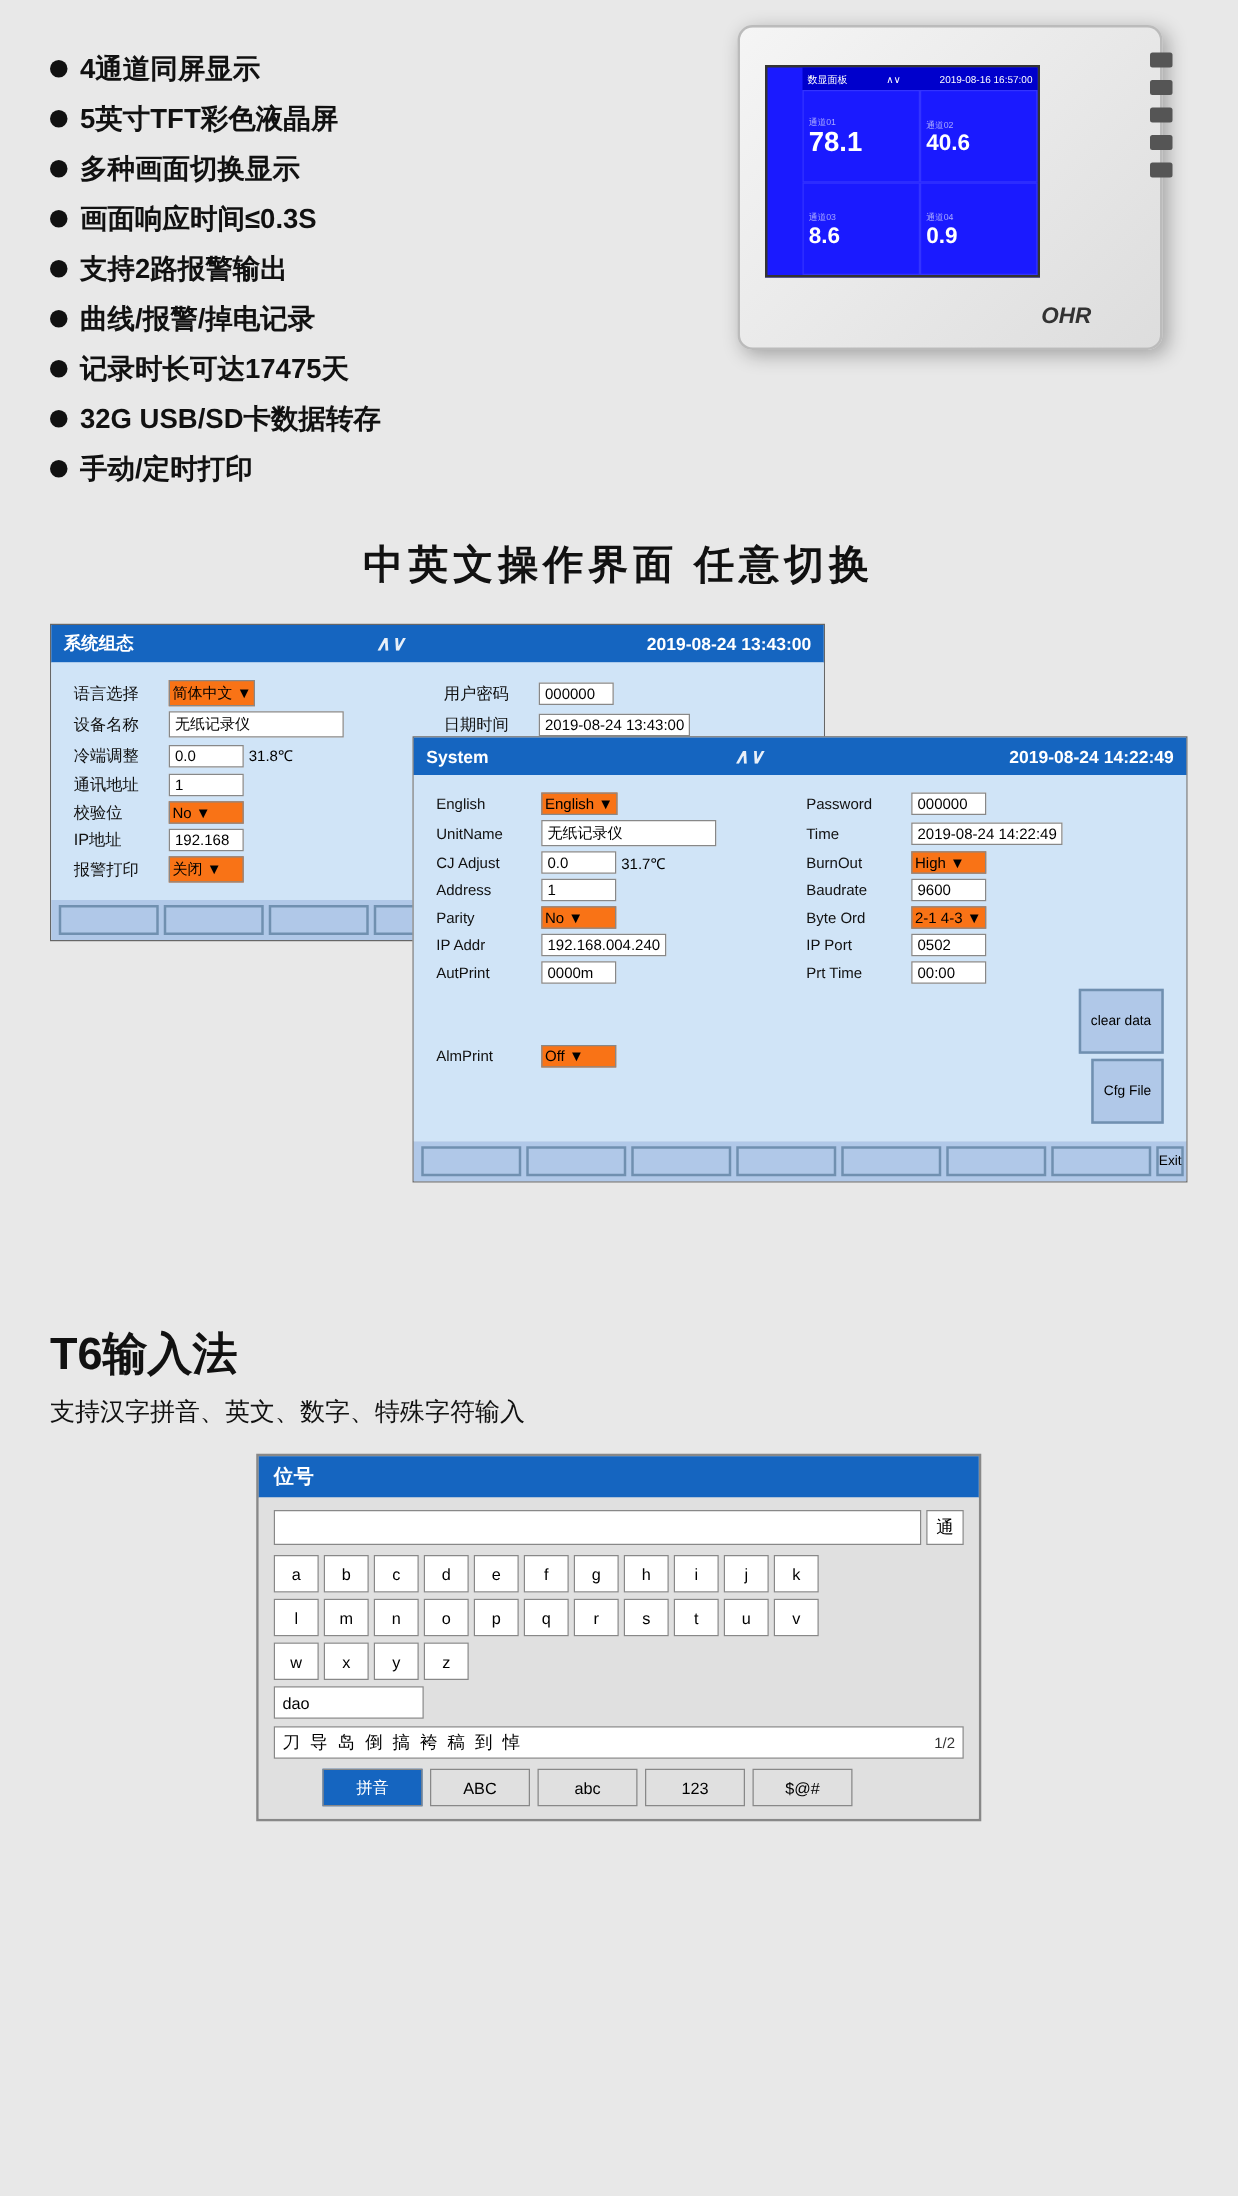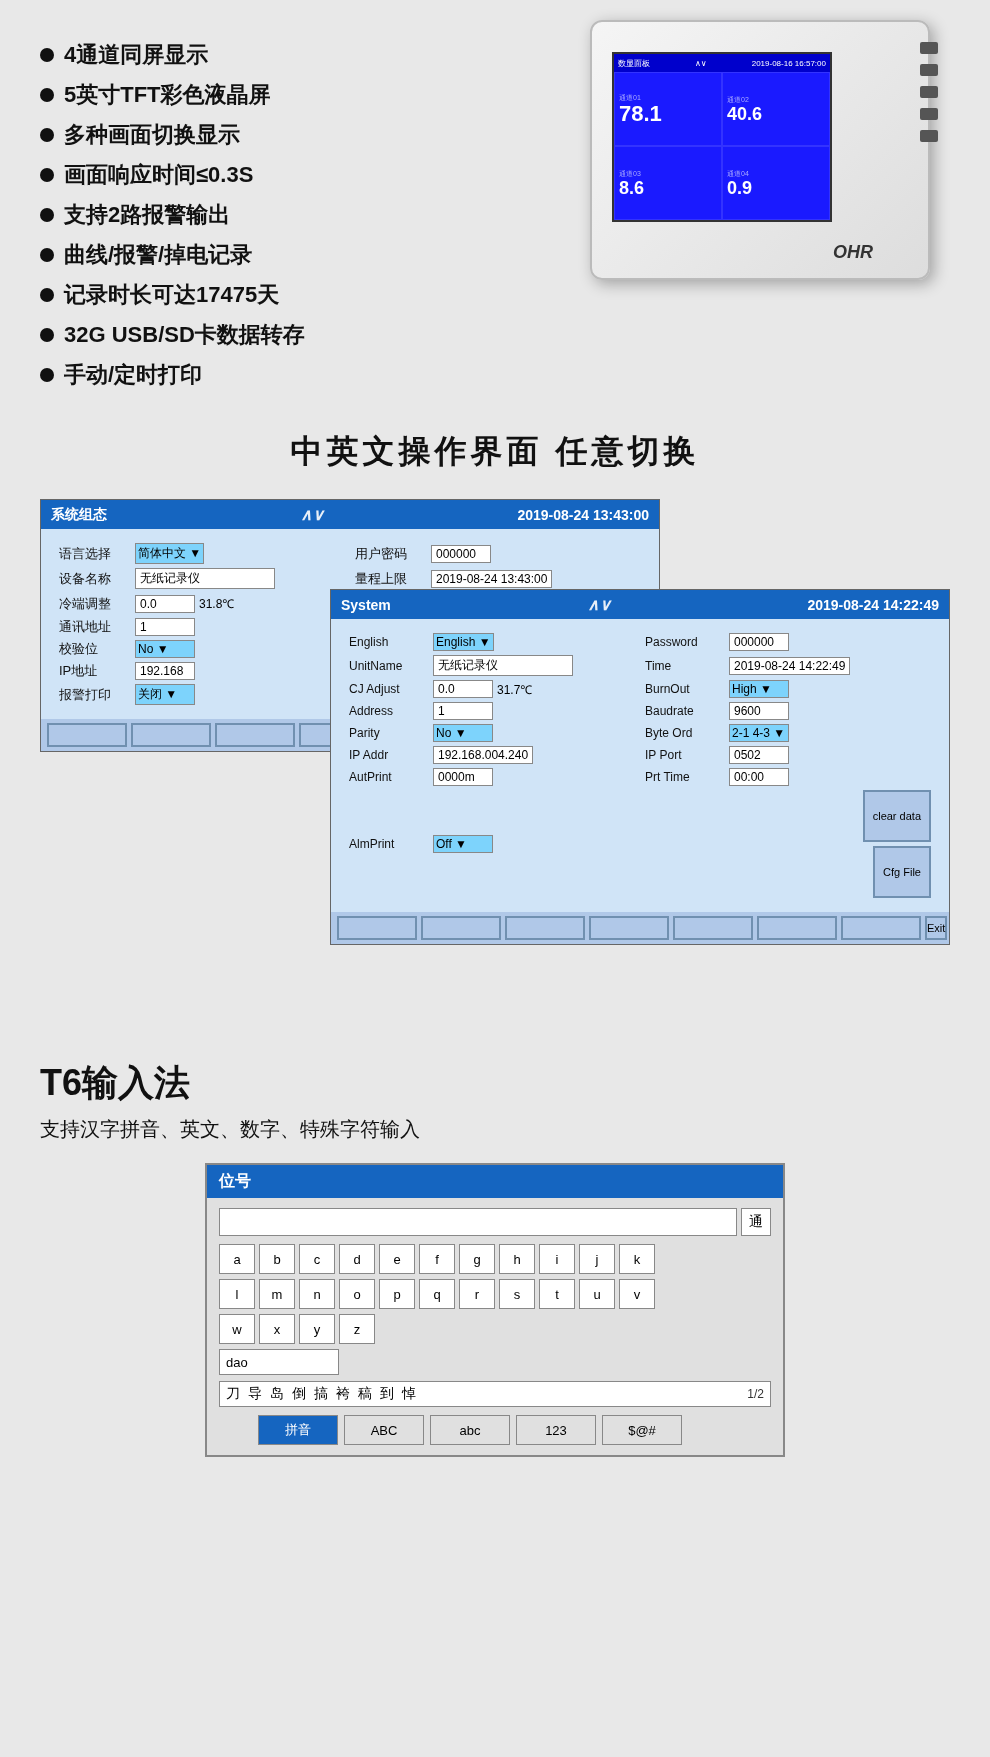--- a/index.html
+++ b/index.html
@@ -70,20 +70,21 @@
     }
 
     .device-screen {
       width: 220px;
       height: 170px;
       background: #1a1aff;
       position: absolute;
       left: 20px;
       top: 30px;
       border: 2px solid #333;
+      padding-left: 28px;
     }
 
     .screen-top-bar {
       background: #0000cc;
       height: 18px;
       display: flex;
       align-items: center;
       justify-content: space-between;
       padding: 0 4px;
     }
@@ -227,21 +228,21 @@
       padding: 1px 4px;
       font-size: 12px;
       min-width: 60px;
     }
 
     .form-input-wide {
       min-width: 140px;
     }
 
     .form-select {
-      background: #7dd3fc;
+      background: #f97316;
       border: 1px solid #888;
       font-size: 12px;
       padding: 1px 2px;
     }
 
     .form-cols {
       display: grid;
       grid-template-columns: 1fr 1fr;
       gap: 4px 10px;
       padding: 6px 8px;
@@ -525,21 +526,21 @@
             </div>
             <div class="form-col-row">
               <span class="form-label">用户密码</span>
               <span class="form-input">000000</span>
             </div>
             <div class="form-col-row">
               <span class="form-label">设备名称</span>
               <span class="form-input form-input-wide">无纸记录仪</span>
             </div>
             <div class="form-col-row">
-              <span class="form-label">量程上限</span>
+              <span class="form-label">日期时间</span>
               <span class="form-input">2019-08-24 13:43:00</span>
             </div>
             <div class="form-col-row">
               <span class="form-label">冷端调整</span>
               <span class="form-input" style="width:40px">0.0</span>
               <span style="font-size:12px"> 31.8℃</span>
             </div>
             <div class="form-col-row">
               <span class="form-label">断线处理</span>
               <span class="form-select form-input">量程上限 ▼</span>

